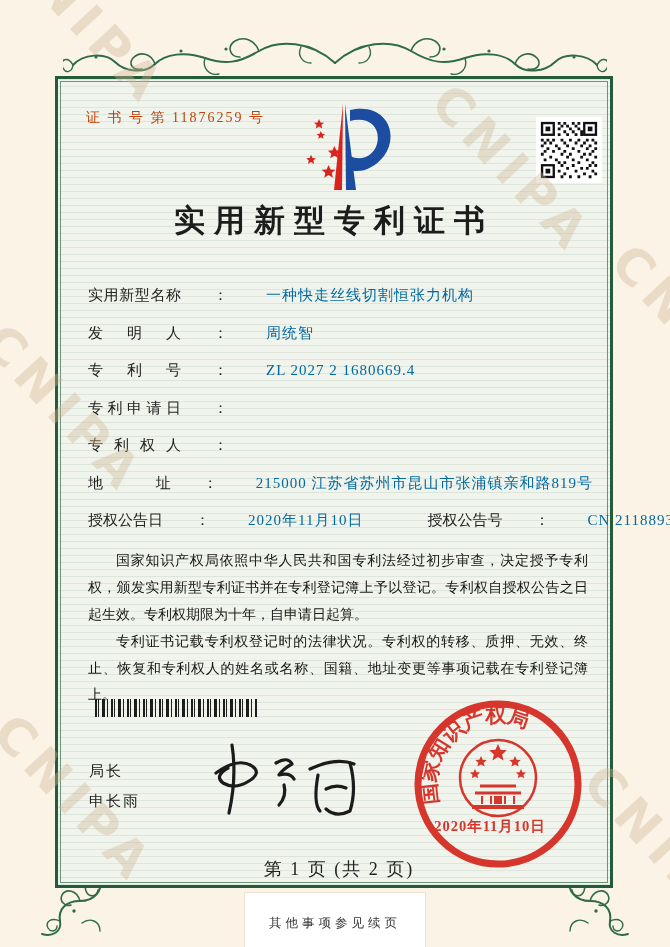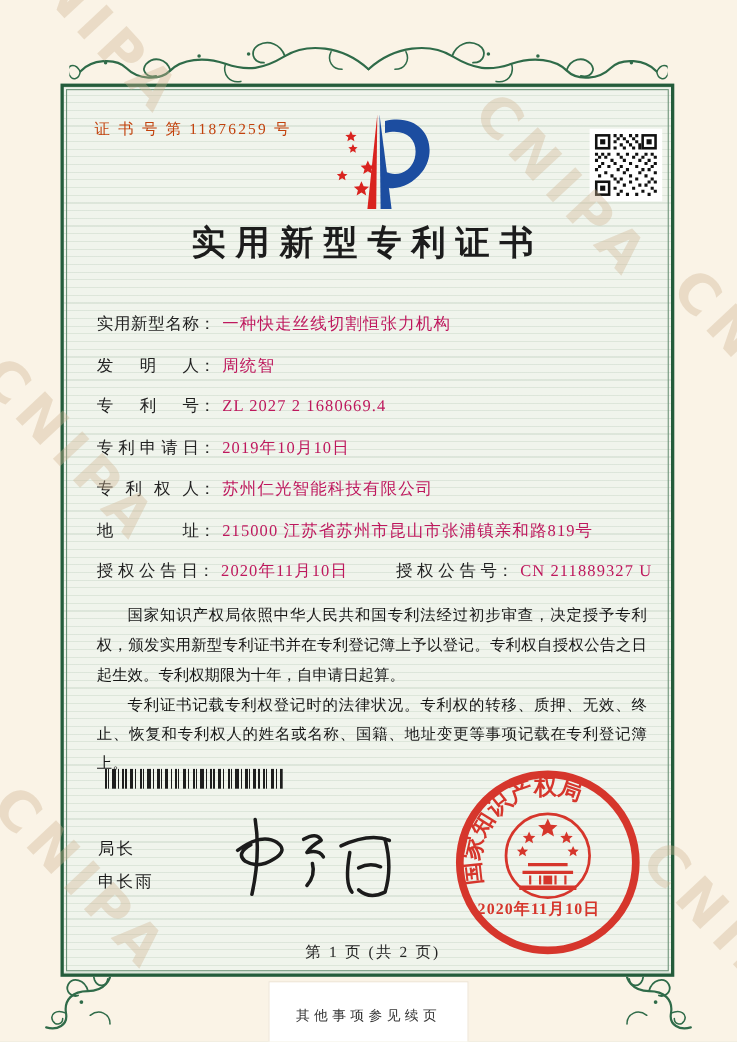--- a/index.html
+++ b/index.html
@@ -31,42 +31,42 @@
   
   .cert-no{position:absolute;left:86px;top:109px;font-size:14px;letter-spacing:2px;color:#c2410c;z-index:3;}
   .logo{position:absolute;left:288px;top:90px;z-index:3;}
   .qr{position:absolute;left:536px;top:117px;width:66px;height:66px;background:#fff;padding:3px;box-sizing:border-box;z-index:3;}
   .title{
     position:absolute;left:55px;top:200px;width:558px;text-align:center;
     font-size:31px;font-weight:bold;letter-spacing:9px;z-index:3;
   }
   
   .fields{position:absolute;left:88px;top:284px;width:505px;z-index:3;font-size:15px;}
-  .field-row{display:flex;align-items:baseline;line-height:22px;margin-bottom:15.5px;white-space:nowrap;}
+  .field-row{display:flex;align-items:baseline;line-height:22px;margin-bottom:15.5px;white-space:nowrap;gap:32px;}
   .f-label{display:inline-block;width:93px;text-align:justify;text-align-last:justify;color:#222;}
   .f-colon{margin-right:6px;color:#222;}
-  .f-value{letter-spacing:1px;color:#be185d;text-align:center;}
+  .f-value{letter-spacing:1px;color:#0369a1;text-align:center;}
   .grant-gap{width:44px;}
   
   .paras{position:absolute;left:88px;top:548px;width:500px;font-size:14px;line-height:1.92;z-index:3;color:#161616;text-align:justify;}
   .paras p{margin:0;text-indent:2em;}
   
   .barcode{
     position:absolute;left:95px;top:699px;width:162px;height:18px;z-index:3;
     background:
       repeating-linear-gradient(90deg,#1d1d1d 0 2px,transparent 2px 3px,#1d1d1d 3px 4px,transparent 4px 7px,#1d1d1d 7px 10px,transparent 10px 12px,#1d1d1d 12px 13px,transparent 13px 16px);
   }
   
   .director{position:absolute;left:89px;top:762px;font-size:15px;letter-spacing:2px;z-index:3;}
   .director div{margin-bottom:11px;}
   .signature{position:absolute;left:188px;top:733px;z-index:3;}
   
   .seal{position:absolute;left:402px;top:688px;width:192px;height:192px;z-index:4;opacity:.93;}
   
-  .page-info{position:absolute;left:55px;top:857px;width:568px;text-align:center;font-size:14px;letter-spacing:2px;z-index:3;color:#222;}
+  .page-info{position:absolute;left:55px;top:857px;width:568px;text-align:center;font-size:18px;letter-spacing:2px;z-index:3;color:#222;}
   .cont-box{
     position:absolute;left:335px;top:892px;transform:translateX(-50%);
     background:#ffffff;border:1px solid #eee4d4;padding:22px 24px;
     font-size:12.5px;letter-spacing:4px;color:#333;z-index:3;white-space:nowrap;
   }
 </style>
 </head>
 <body>
 
 <div class="page">
@@ -152,26 +152,24 @@
         <span class="f-value">周统智</span>
     </div>
     <div class="field-row">
       <span class="f-label">专利号</span>
         <span class="f-colon">：</span>
         <span class="f-value">ZL 2027 2 1680669.4</span>
     </div>
     <div class="field-row">
       <span class="f-label">专利申请日</span>
         <span class="f-colon">：</span>
-        <span class="f-value">2019年10月10日</span>
     </div>
     <div class="field-row">
       <span class="f-label">专利权人</span>
         <span class="f-colon">：</span>
-        <span class="f-value">苏州仁光智能科技有限公司</span>
     </div>
     <div class="field-row">
       <span class="f-label">地址</span>
         <span class="f-colon">：</span>
         <span class="f-value">215000 江苏省苏州市昆山市张浦镇亲和路819号</span>
     </div>
     <div class="field-row">
       <span class="f-label">授权公告日</span>
         <span class="f-colon">：</span>
         <span class="f-value">2020年11月10日</span>

